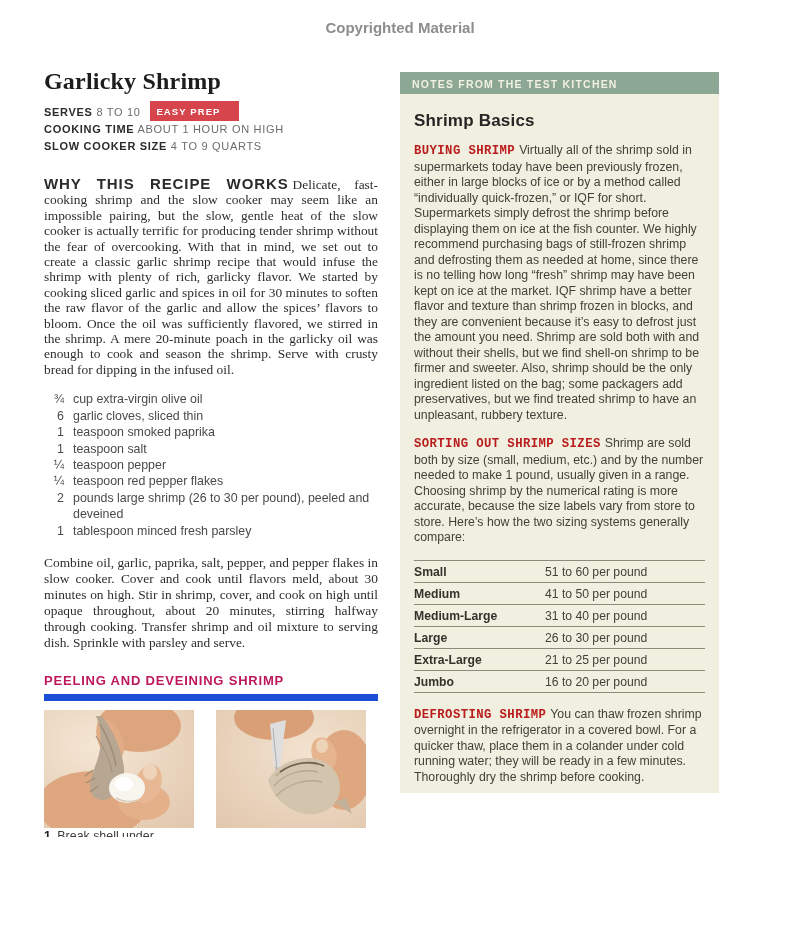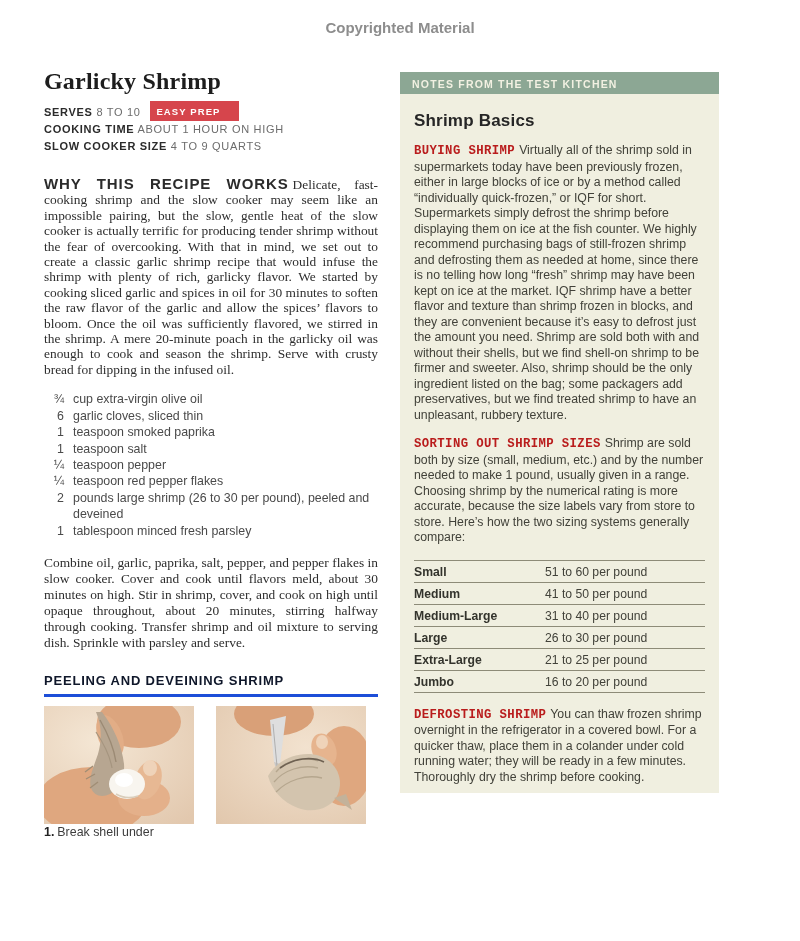--- a/index.html
+++ b/index.html
@@ -27,21 +27,21 @@
   .why{margin-top:21px;font-family:"Liberation Serif",serif;font-size:13.4px;
     line-height:15.4px;text-align:justify;color:#2d2d2d;}
   .p-label{font-family:"Liberation Sans",sans-serif;font-weight:bold;
     font-size:15px;letter-spacing:0.9px;color:#2b2b2b;padding-right:4px;}
   .ingredients{margin-top:14px;font-size:12.4px;line-height:16.4px;color:#4a4a4a;}
   .ing-row{display:grid;grid-template-columns:20px 1fr;column-gap:9px;}
   .ing-qty{text-align:right;}
   .method{margin-top:16px;font-family:"Liberation Serif",serif;font-size:13.4px;
     line-height:16px;text-align:justify;color:#2d2d2d;}
   .tech-heading{margin-top:22px;font-size:13px;font-weight:bold;letter-spacing:0.8px;
-    color:#0f172a;border-bottom:3px solid #1d4ed8;padding-bottom:6px;}
+    color:#be185d;border-bottom:7px solid #1d4ed8;padding-bottom:6px;}
   .photos{display:flex;margin-top:9px;gap:22px;}
   .photo{width:150px;height:118px;display:block;}
   .captions{display:flex;gap:22px;font-size:12.4px;line-height:17.4px;color:#3d3d3d;flex-direction:column;}
   .caption{width:156px;}
   .cap-num{font-weight:bold;color:#222;padding-right:3px;}
 
   
   .sb-header{background:var(--header_green,#8ca794);color:#f2f1e2;
     font-size:10.5px;font-weight:bold;letter-spacing:1.2px;
     padding:6px 12px 4px 12px;}

